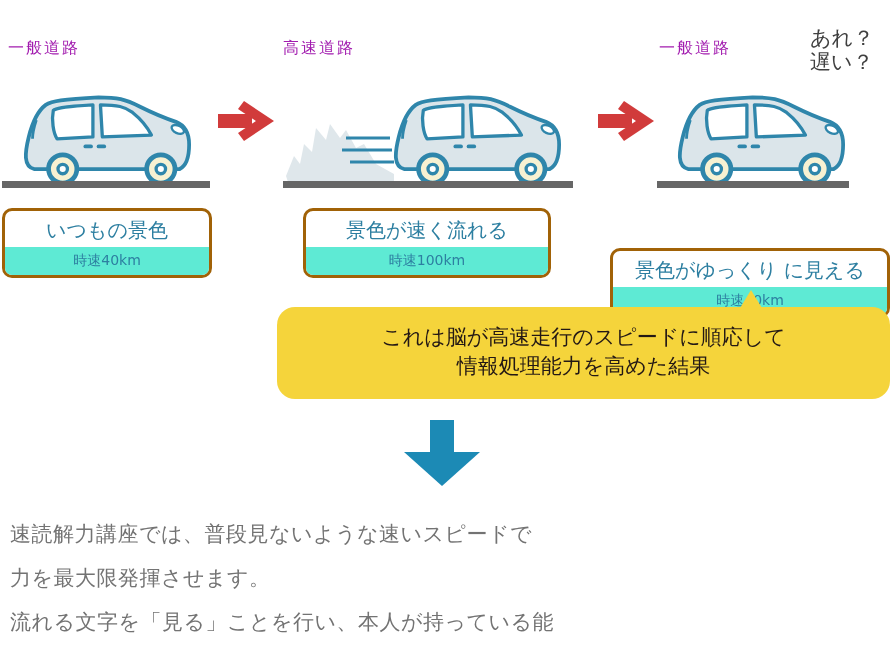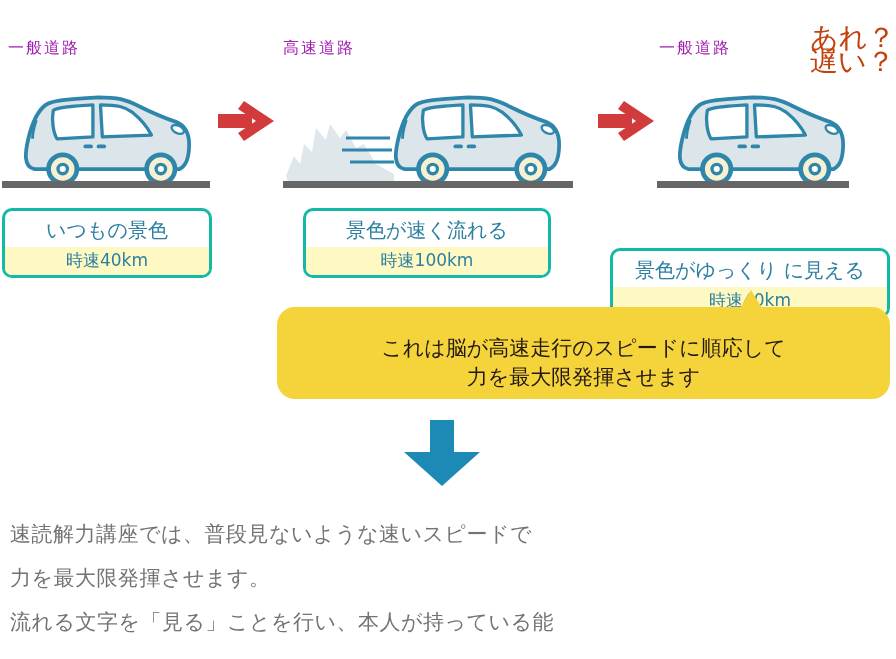--- a/index.html
+++ b/index.html
@@ -1,28 +1,28 @@
 <!DOCTYPE html>
 <html><head>
 <meta charset="utf-8">
 <style>
   html, body { margin: 0; padding: 0; background: #ffffff; }
   body { width: 896px; height: 659px; position: relative; overflow: hidden;
          font-family: "DejaVu Sans", "Liberation Sans", sans-serif; }
   .abs { position: absolute; }
   .stage-title { font-size: 16px; color: #a21caf; letter-spacing: 2px; white-space: nowrap; }
-  .aside-text { font-size: 28px; color: #c2410c; line-height: 24px; white-space: nowrap; }
+  .aside-text { font-size: 21px; color: #404040; line-height: 24px; white-space: nowrap; }
   .road { height: 7px; background: #666666; }
   .car { width: 200px; height: 100px; }
   .arrow-right { width: 58px; height: 40px; }
-  .info-box { border: 3px solid #14b8a6; border-radius: 10px; background: #fff; overflow: hidden; box-sizing: border-box; }
+  .info-box { border: 3px solid #a16207; border-radius: 10px; background: #fff; overflow: hidden; box-sizing: border-box; }
   .info-box .main { height: 36px; line-height: 38px; text-align: center; font-size: 20px; color: #2d7fa1; white-space: nowrap; }
-  .info-box .sub  { height: 28px; line-height: 26px; text-align: center; font-size: 17px; color: #2d7fa1; background: #fef9c3; white-space: nowrap; }
+  .info-box .sub  { height: 28px; line-height: 26px; text-align: center; font-size: 14px; color: #2d7fa1; background: #5eead4; white-space: nowrap; }
   .bubble { background: #f5d43b; border-radius: 18px; box-sizing: border-box;
-            text-align: center; color: #231815; font-size: 21px; line-height: 29px; padding-top: 27px; }
+            text-align: center; color: #231815; font-size: 21px; line-height: 29px; padding-top: 16px; }
   .bubble-tail { width: 0; height: 0; border-left: 11px solid transparent; border-right: 11px solid transparent; border-bottom: 18px solid #f5d43b; }
   .down-arrow { width: 76px; height: 66px; }
   .conclusion { font-size: 21px; line-height: 44px; color: #737373; letter-spacing: 0.5px; }
 </style>
 </head>
 <body>
 
 <svg width="0" height="0" style="position:absolute">
   <defs>
     <g id="car-shape">
@@ -95,21 +95,21 @@
   </svg>
 <div class="abs road" style="left:657px; top:181px; width:192px;"></div>
 <div class="abs info-box" style="left:610px; top:208px; width:280px; height:70px;margin-top:40px;">
   <div class="main">景色がゆっくり に見える</div>
   <div class="sub">時速40km</div>
 </div>
 
 <div class="abs bubble-tail" style="left:740px; top:290px;"></div>
 <div class="abs bubble" style="left:277px; top:307px; width:613px; height:92px;">
   <div>これは脳が高速走行のスピードに順応して</div>
-  <div>力を最大限発揮させます</div>
+  <div>情報処理能力を高めた結果</div>
 </div>
 
 <svg class="abs down-arrow" style="left:404px; top:420px;" viewBox="0 0 76 66">
   <rect x="26" y="0" width="24" height="34" fill="#1c8ab5"></rect>
   <polygon points="0,32 76,32 38,66" fill="#1c8ab5"></polygon>
 </svg>
 
 <div class="abs conclusion" style="left:10px; top:512px; width:880px;">
   <div>速読解力講座では、普段見ないような速いスピードで</div>
   <div>力を最大限発揮させます。</div>

